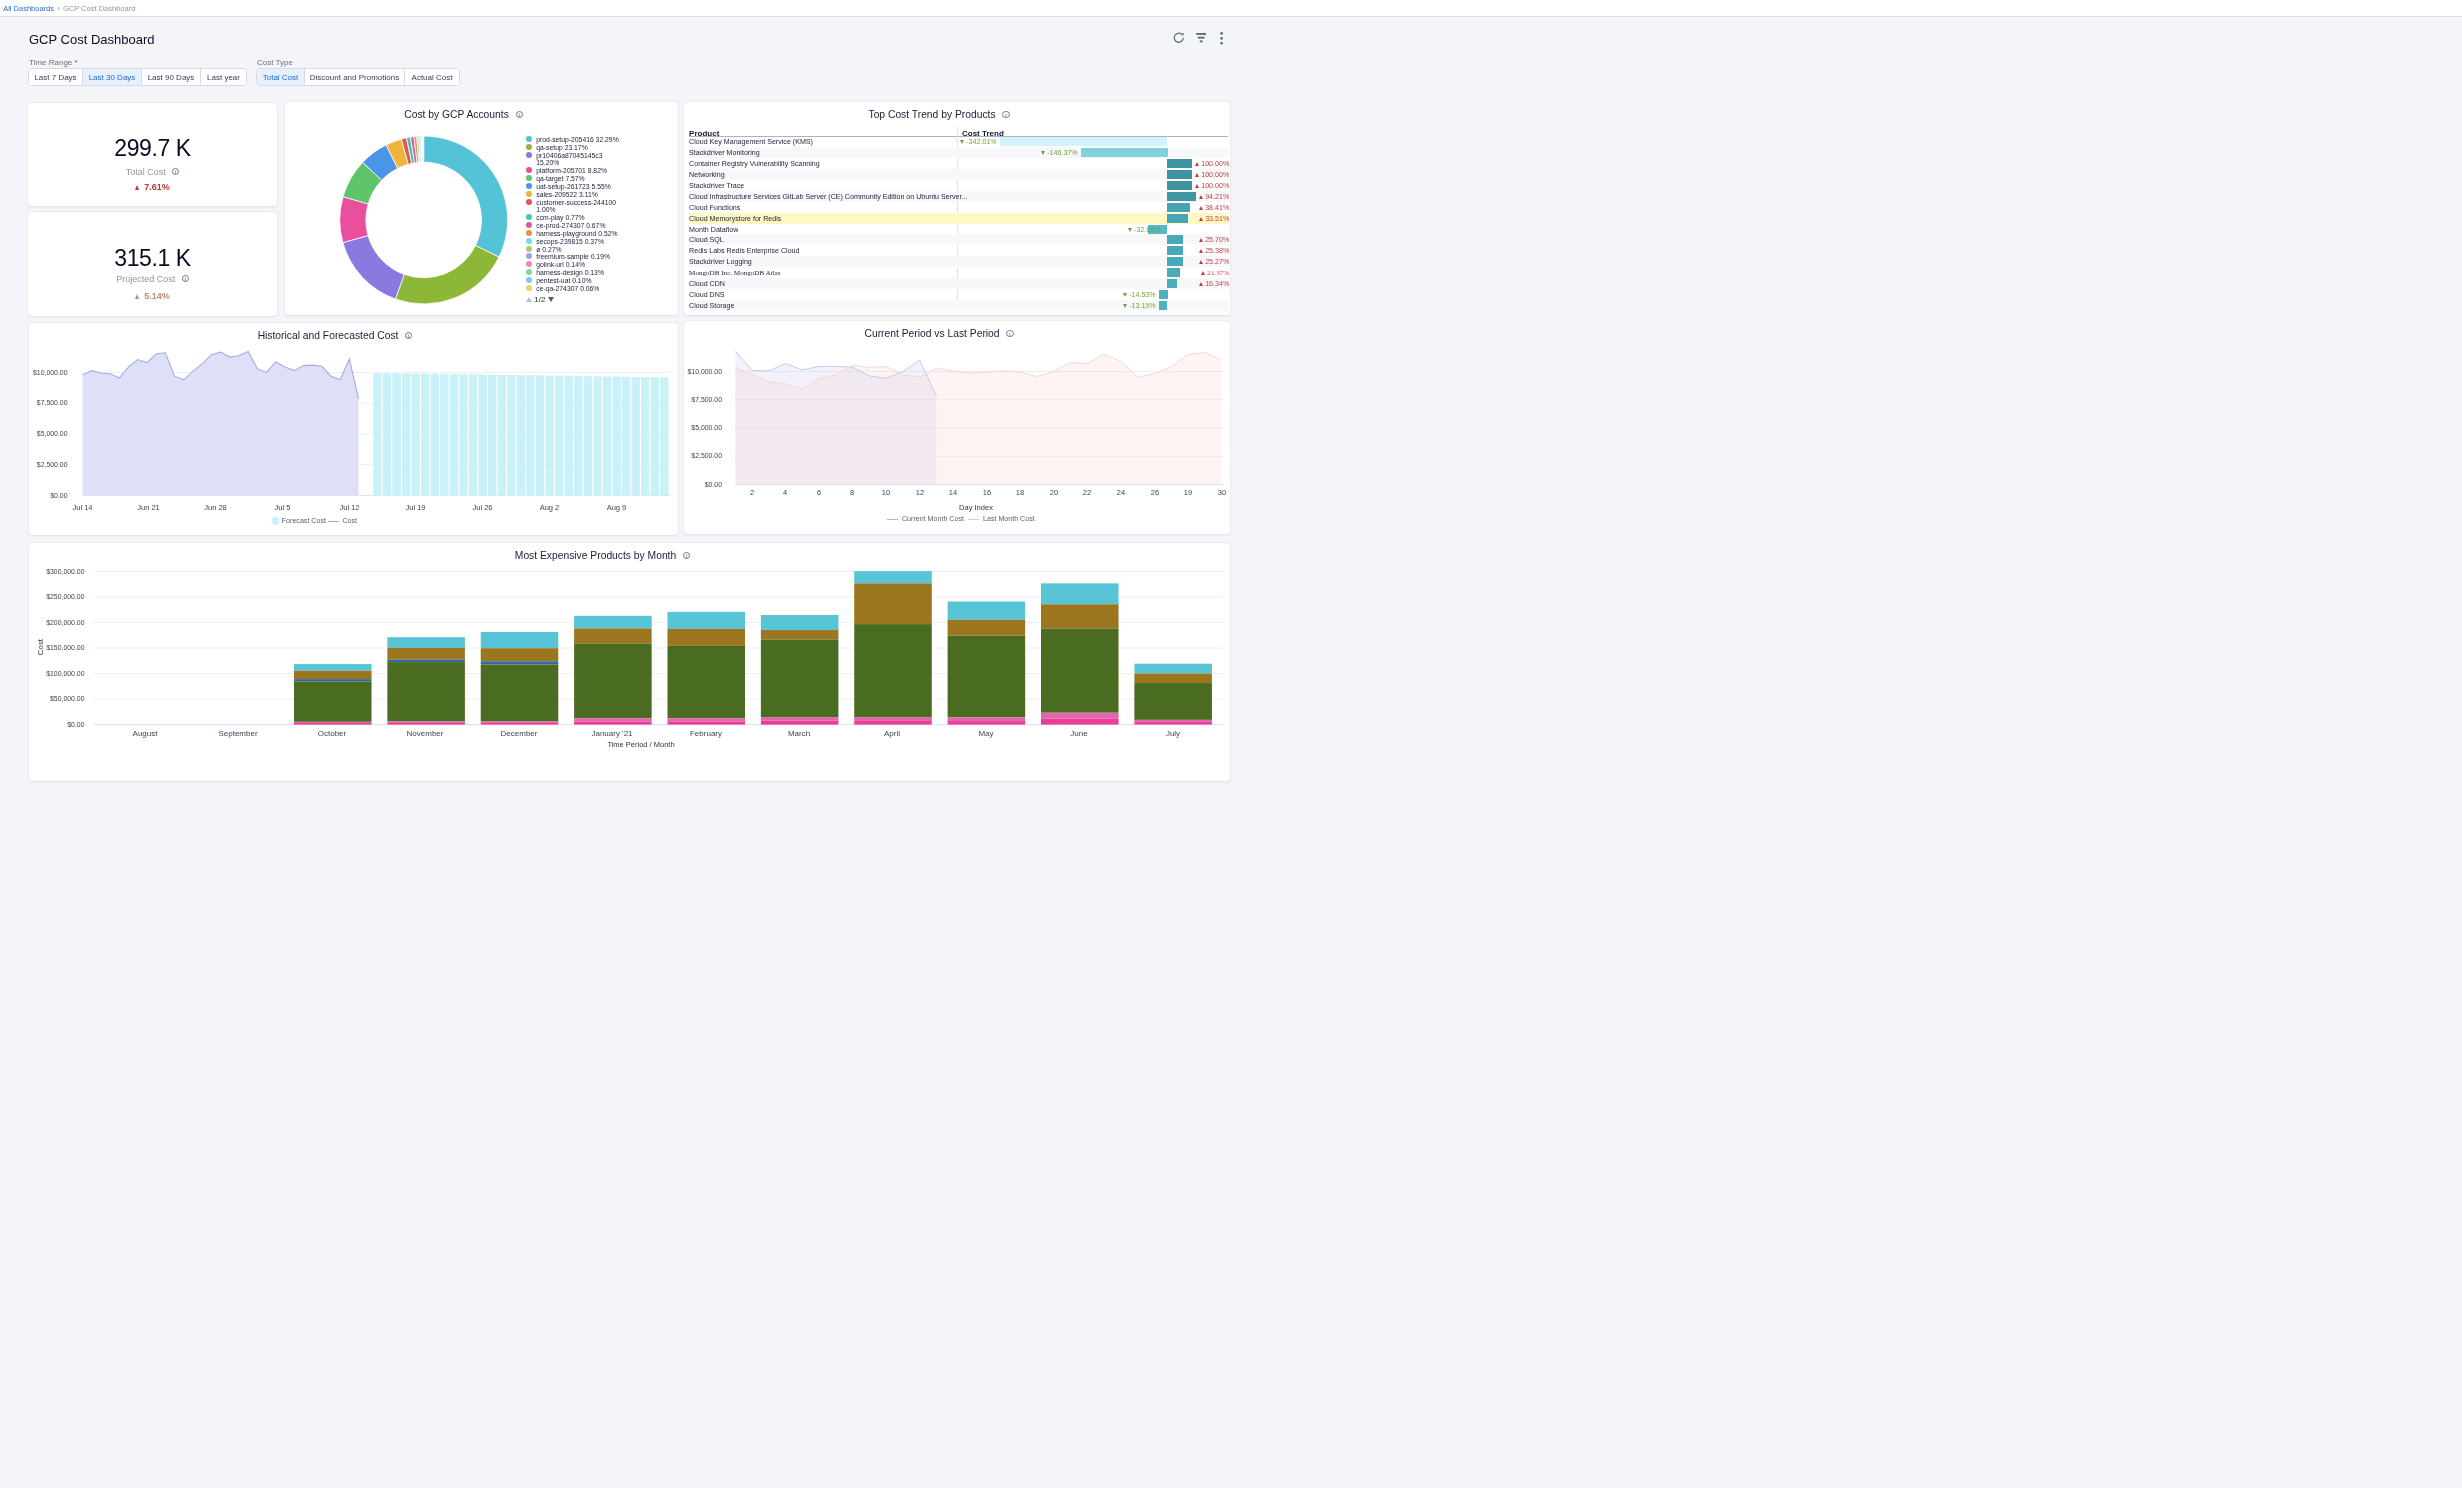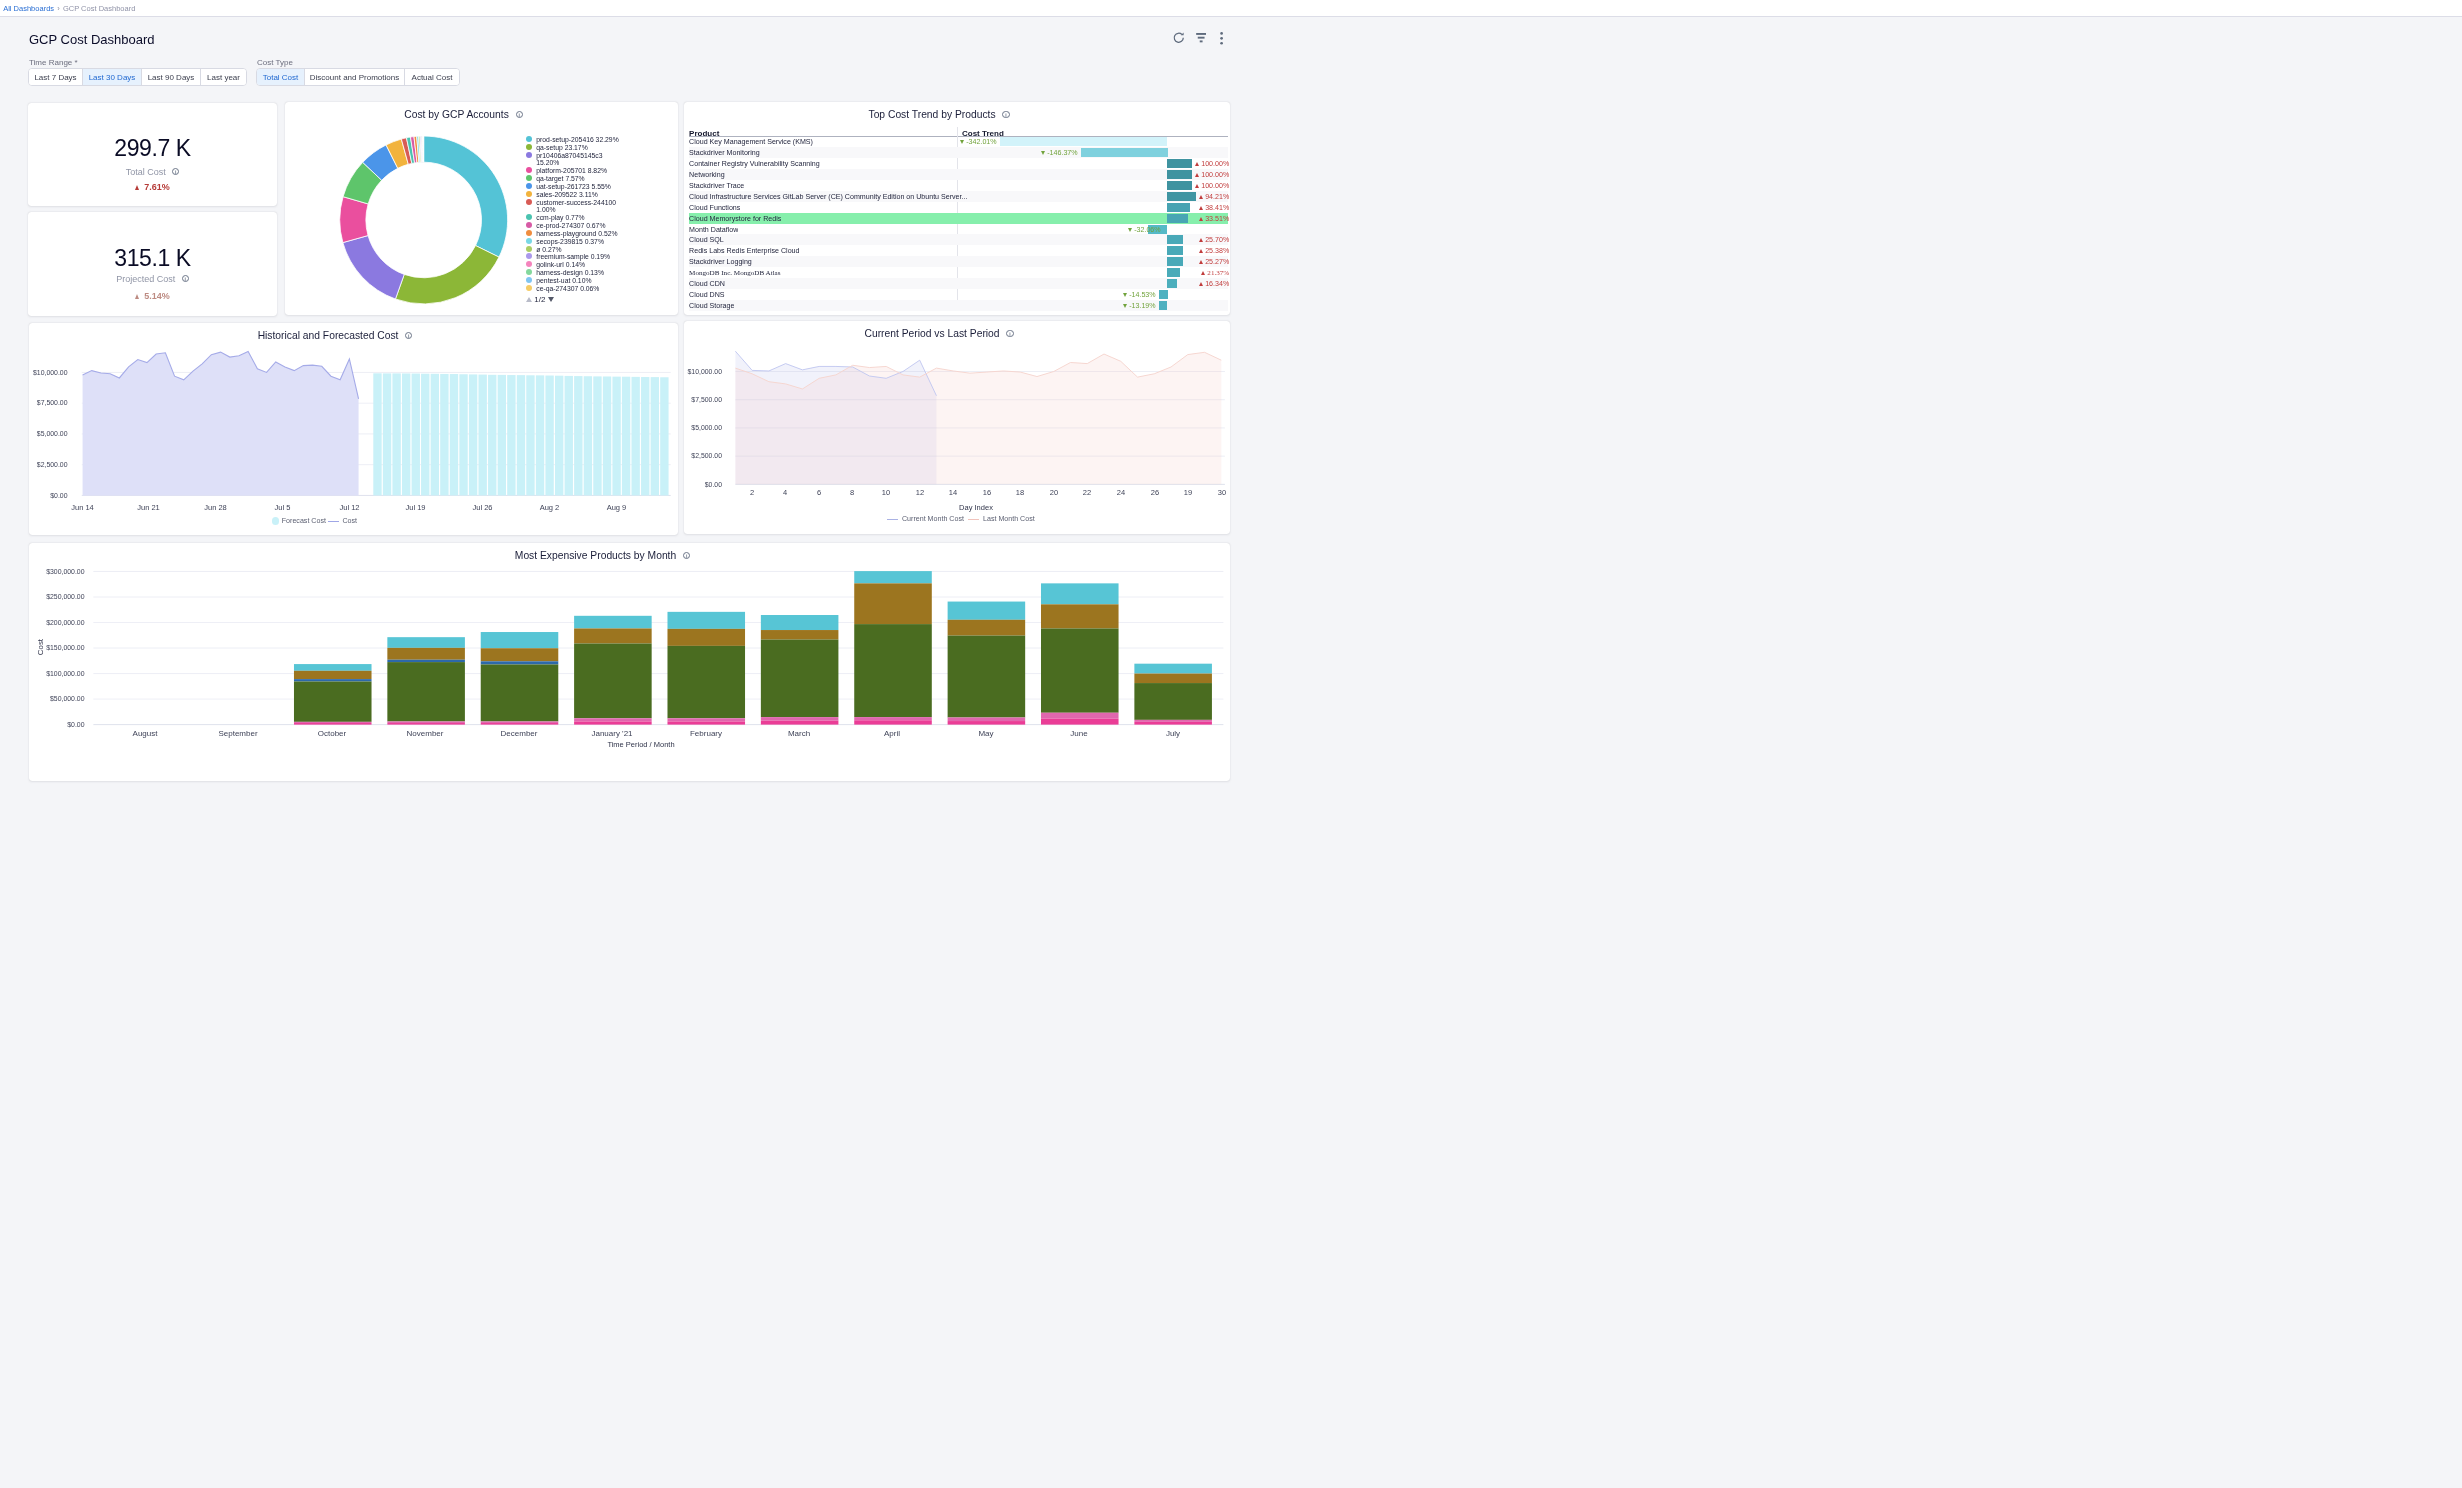--- a/index.html
+++ b/index.html
@@ -243,21 +243,21 @@
     <div class="prow" style="top:89px;background:#f8f8fa;">
       <div class="pname">Cloud Infrastructure Services GitLab Server (CE) Community Edition on Ubuntu Server...</div>
       <div class="pbar" style="left:478px;width:28.5px;background:#3f95a2"></div>
       <div class="plbl pos" style="right:-1.6px"><span class="tri-up"></span> 94.21%</div>
     </div>
     <div class="prow" style="top:100px;">
       <div class="pname">Cloud Functions</div>
       <div class="pbar" style="left:478px;width:23px;background:#47a3b2"></div>
       <div class="plbl pos" style="right:-1.6px"><span class="tri-up"></span> 38.41%</div>
     </div>
-    <div class="prow" style="top:111px;background:#86efac;">
+    <div class="prow" style="top:111px;background:#fef9c3;">
       <div class="pname">Cloud Memorystore for Redis</div>
       <div class="pbar" style="left:478px;width:21px;background:#48a6b4"></div>
       <div class="plbl pos" style="right:-1.6px"><span class="tri-up"></span> 33.51%</div>
     </div>
     <div class="prow" style="top:122px;">
       <div class="pname">Month Dataflow</div>
       <div class="pbar" style="left:459px;width:19px;background:#55b9c7"></div>
       <div class="plbl neg" style="right:67px"><span class="tri-dn"></span> -32.06%</div>
     </div>
     <div class="prow" style="top:132px;background:#f8f8fa;">
@@ -340,21 +340,21 @@
         <rect x="809.5" y="475.8" width="10.6" height="149.7" fill="#c9f1f8"></rect>
         <rect x="821.6" y="475.9" width="10.6" height="149.6" fill="#c9f1f8"></rect>
         <rect x="833.7" y="476.1" width="10.6" height="149.4" fill="#c9f1f8"></rect>
       </g>
   </svg>
   <div class="ylab" style="top:169px;right:610px">$0.00</div>
     <div class="ylab" style="top:138px;right:610px">$2,500.00</div>
     <div class="ylab" style="top:107px;right:610px">$5,000.00</div>
     <div class="ylab" style="top:76px;right:610px">$7,500.00</div>
     <div class="ylab" style="top:46px;right:610px">$10,000.00</div>
-  <div class="xlab" style="left:30px;top:180px">Jun 14</div>
+  <div class="xlab" style="left:30px;top:180px">Jul 14</div>
     <div class="xlab" style="left:96px;top:180px">Jun 21</div>
     <div class="xlab" style="left:163px;top:180px">Jun 28</div>
     <div class="xlab" style="left:230px;top:180px">Jul 5</div>
     <div class="xlab" style="left:297px;top:180px">Jul 12</div>
     <div class="xlab" style="left:363px;top:180px">Jul 19</div>
     <div class="xlab" style="left:430px;top:180px">Jul 26</div>
     <div class="xlab" style="left:497px;top:180px">Aug 2</div>
     <div class="xlab" style="left:564px;top:180px">Aug 9</div>
   <div class="leg" style="left:243px;top:194px"><span style="width:7.1px;height:7.1px;border-radius:50%;background:#c9f1f8;margin-right:3.2px"></span>Forecast Cost</div>
   <div class="leg" style="left:299px;top:194px"><span style="width:11px;height:0;border-top:1.3px solid #9fa6e6;margin-right:4px"></span>Cost</div>

